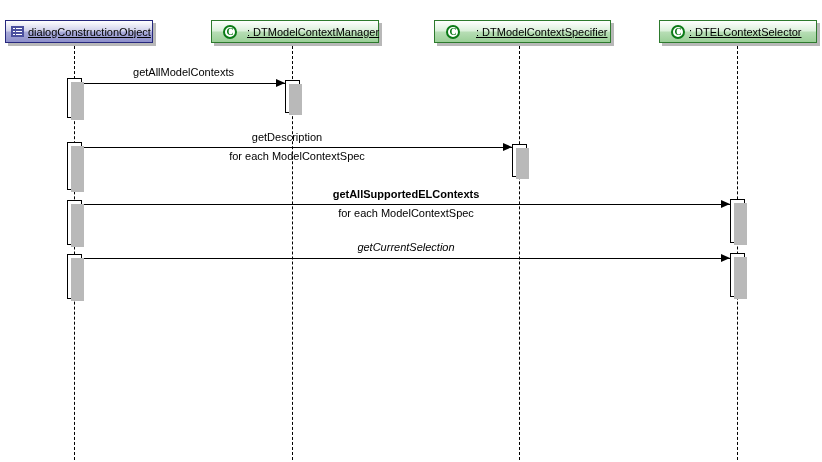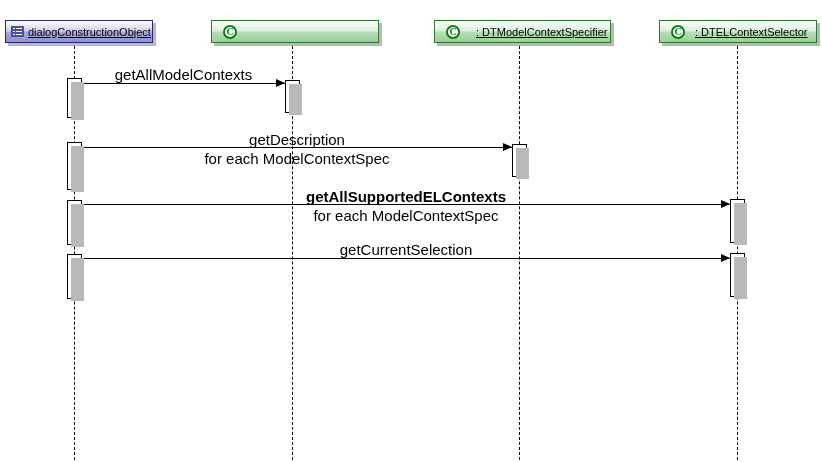--- a/index.html
+++ b/index.html
@@ -101,21 +101,21 @@
   .arrowhead{
     position:absolute;
     width:0;height:0;
     border-top:4px solid transparent;
     border-bottom:4px solid transparent;
     border-left:9px solid #000000;
     z-index:4;
   }
   .msglabel{
     position:absolute;
-    font-size:15px;
+    font-size:11px;
     color:#000000;
     white-space:nowrap;
     text-align:center;
     z-index:2;
   }
 </style>
 </head>
 <body>
 
 <div id="canvas">
@@ -137,52 +137,53 @@
         </span>
       </span>
       <span class="plabel" style="margin-left: 4px;">dialogConstructionObject</span>
     </div>
     <div class="participant" style="left: 211px; top: 20px; width: 168px;">
       <div class="pshadow"></div>
       <div class="pbox green"></div>
       <span class="picon" style="margin-left: 12px;">
         <span class="icon-class">C</span>
       </span>
+      <span class="plabel" style="margin-left: 10px;">: DTModelContextManager</span>
     </div>
     <div class="participant" style="left: 434px; top: 20px; width: 177px;">
       <div class="pshadow"></div>
       <div class="pbox green"></div>
       <span class="picon" style="margin-left: 12px;">
         <span class="icon-class">C</span>
       </span>
       <span class="plabel" style="margin-left: 16px;">: DTModelContextSpecifier</span>
     </div>
     <div class="participant" style="left: 659px; top: 20px; width: 158px;">
       <div class="pshadow"></div>
       <div class="pbox green"></div>
       <span class="picon" style="margin-left: 12px;">
         <span class="icon-class">C</span>
       </span>
-      <span class="plabel" style="margin-left: 10px;">: DTELContextSelector</span>
+      <span class="plabel" style="margin-left: 4px;">: DTELContextSelector</span>
     </div>
     <div class="activation" style="left: 67px; top: 78px; height: 40px;"></div>
     <div class="activation" style="left: 67px; top: 142px; height: 48px;"></div>
     <div class="activation" style="left: 67px; top: 200px; height: 45px;"></div>
     <div class="activation" style="left: 67px; top: 254px; height: 45px;"></div>
     <div class="activation" style="left: 285px; top: 80px; height: 33px;"></div>
     <div class="activation" style="left: 512px; top: 144px; height: 33px;"></div>
     <div class="activation" style="left: 730px; top: 199px; height: 44px;"></div>
     <div class="activation" style="left: 730px; top: 253px; height: 44px;"></div>
     <div class="msgline" style="left: 82px; top: 83px; width: 203px;"></div>
     <div class="arrowhead" style="left: 276px; top: 79px;"></div>
     <div class="msglabel" style="left: 82px; width: 203px; top: 66px;">getAllModelContexts</div>
     <div class="msgline" style="left: 82px; top: 147px; width: 430px;"></div>
     <div class="arrowhead" style="left: 503px; top: 143px;"></div>
-    <div class="msglabel" style="left: 82px; width: 430px; top: 131px; text-align: center;">getDescription</div>
+    <div class="msglabel" style="left: 72px; width: 430px; top: 131px; text-align: center;">getDescription</div>
     <div class="msglabel" style="left: 82px; width: 430px; top: 150px;">for each ModelContextSpec</div>
     <div class="msgline" style="left: 82px; top: 204px; width: 648px;"></div>
     <div class="arrowhead" style="left: 721px; top: 200px;"></div>
     <div class="msglabel" style="left: 82px; width: 648px; top: 188px; font-weight: bold;">getAllSupportedELContexts</div>
     <div class="msglabel" style="left: 82px; width: 648px; top: 207px;">for each ModelContextSpec</div>
     <div class="msgline" style="left: 82px; top: 258px; width: 648px;"></div>
     <div class="arrowhead" style="left: 721px; top: 254px;"></div>
-    <div class="msglabel" style="left: 82px; width: 648px; top: 241px;">getCurrentSelection</div>
+    <div class="msglabel" style="left: 82px; width: 648px; top: 241px; font-style: italic;">getCurrentSelection</div>
   </div>
 
 </body></html>

